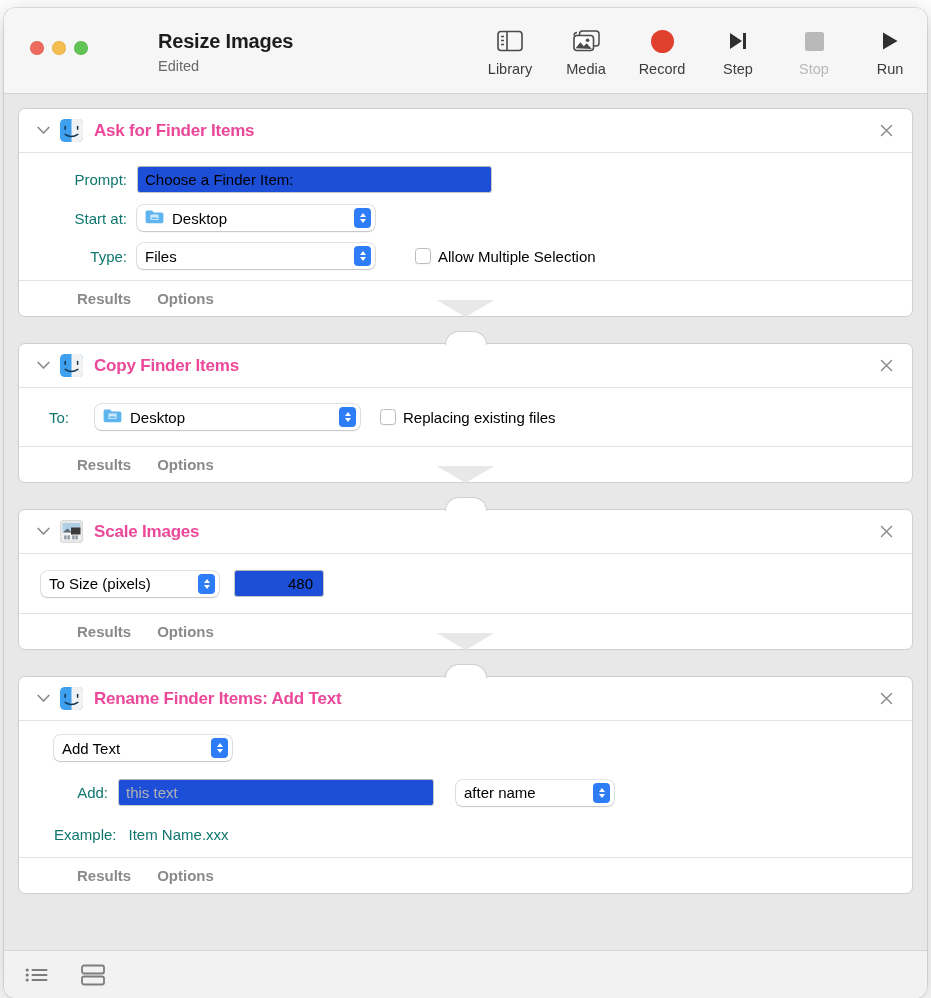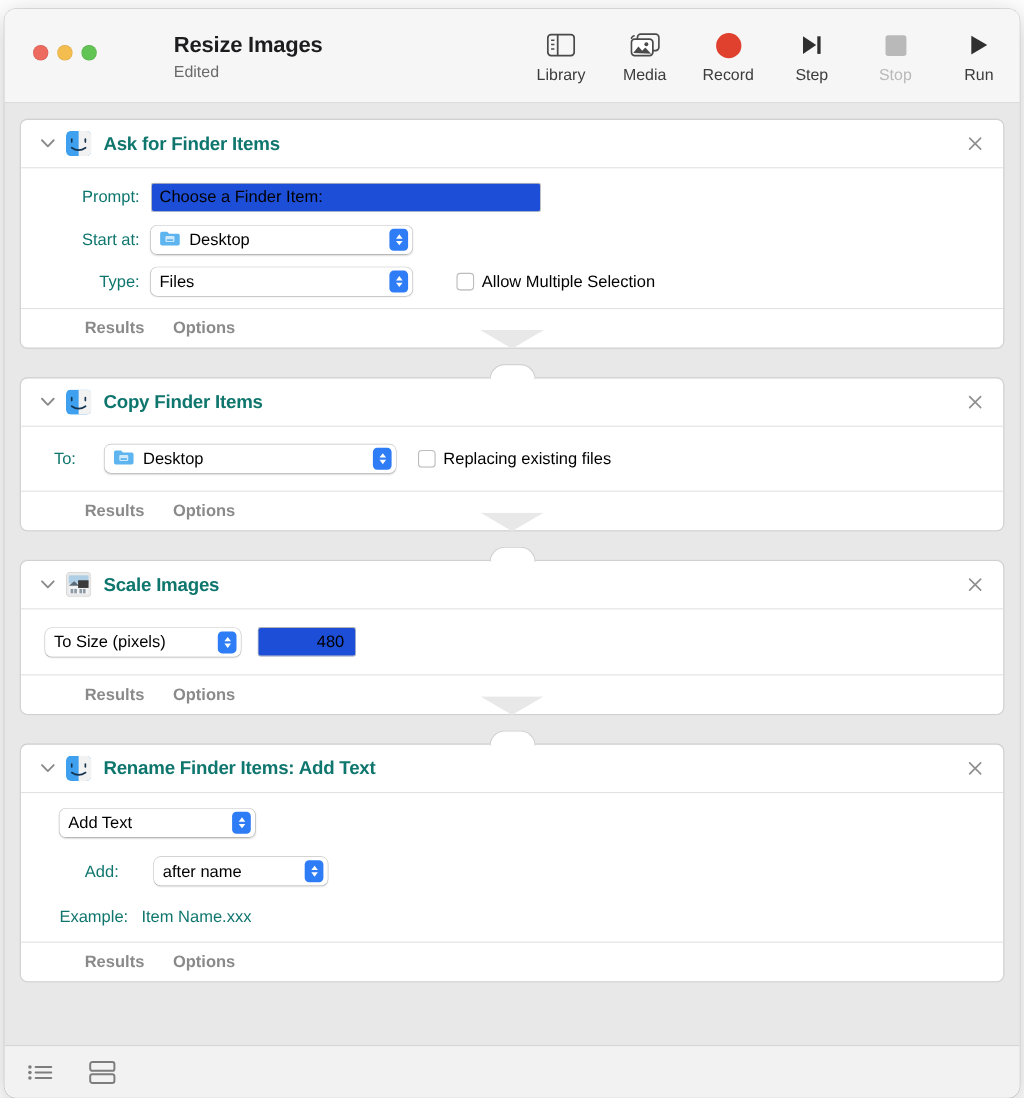--- a/index.html
+++ b/index.html
@@ -151,21 +151,21 @@
     cursor: default;
   }
   .act-icon {
     width: 23px; height: 23px;
     margin-right: 11px;
     flex: 0 0 auto;
     border-radius: 4px;
     overflow: hidden;
   }
   .act-title {
-    font-size: 17px; font-weight: bold; color: #0f766e;
+    font-size: 17px; font-weight: bold; color: #ec4899;
     letter-spacing: -0.2px;
   }
   .act-close {
     position: absolute;
     right: 16px; top: 50%;
     transform: translateY(-50%);
     width: 20px; height: 20px;
     display: flex; align-items: center; justify-content: center;
     color: #8e8e8e;
     cursor: default;
@@ -570,20 +570,21 @@
             <span>Add Text</span>
             <span class="chev-box">
               <span class="chev-up"></span>
                 <span class="chev-dn"></span>
             </span>
           </div>
         </div>
 
         <div class="row" style="margin-bottom:20px;">
           <div class="lbl" style="width:54px; margin-right:10px;">Add:</div>
+          <div class="tfield ph" style="width:316px;">this text</div>
           <div class="popup" style="width:158px; margin-left:22px;">
             <span>after name</span>
             <span class="chev-box">
               <span class="chev-up"></span>
                 <span class="chev-dn"></span>
             </span>
           </div>
         </div>
 
         <div class="row">

